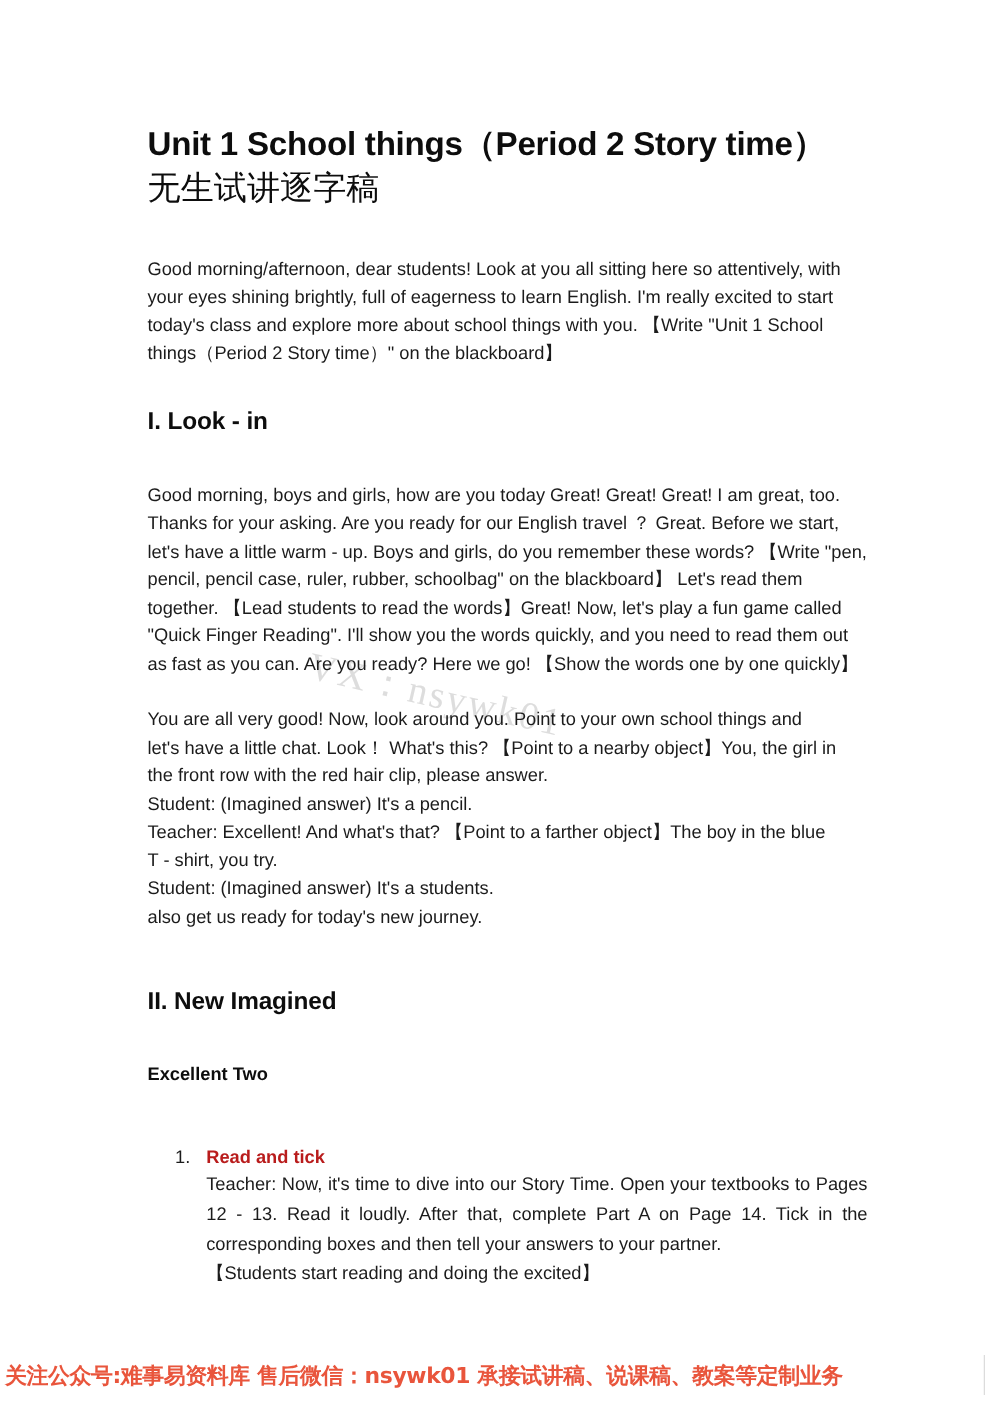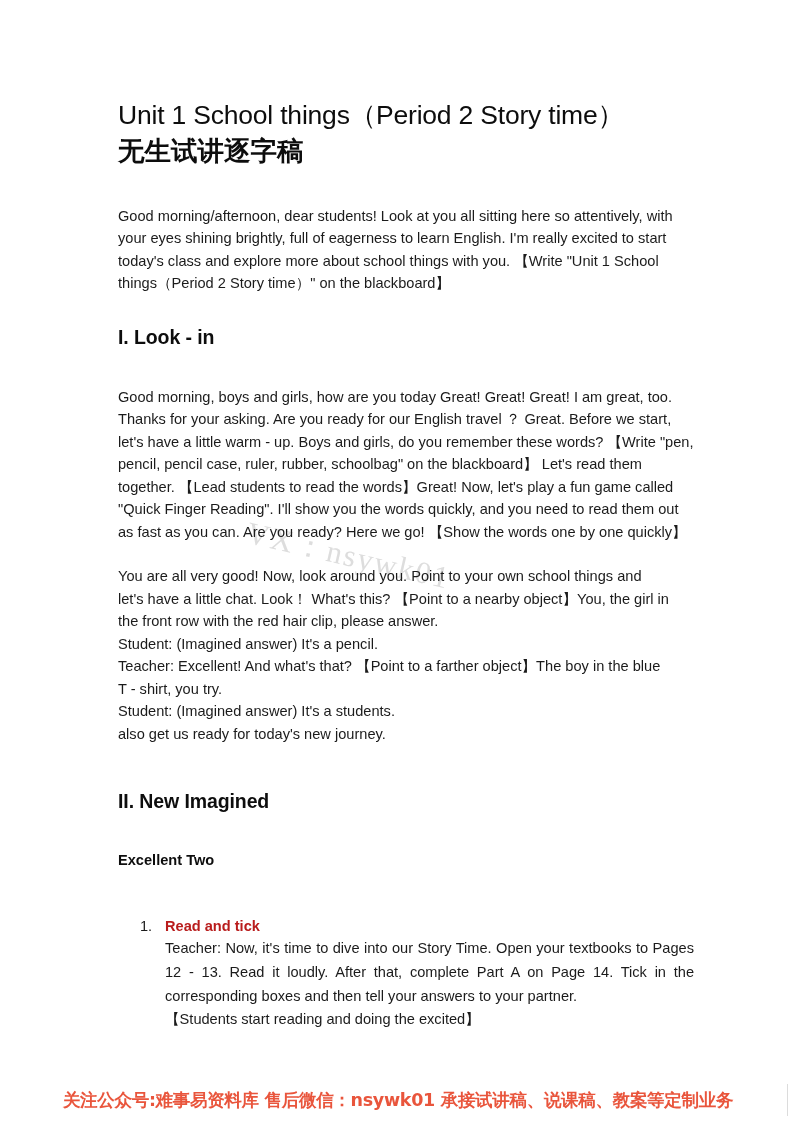--- a/index.html
+++ b/index.html
@@ -22,30 +22,30 @@
     left: 118px;
     top: 0;
     width: 576px;
   }
 
   
   .doc-title {
     margin: 0;
     padding-top: 98px;
     font-size: 26.5px;
-    font-weight: normal;
+    font-weight: bold;
     line-height: 1.32;
     letter-spacing: -0.2px;
     color: #0d0d0d;
     white-space: nowrap;
   }
   .doc-title-cn {
     margin: 0;
     font-size: 26.5px;
-    font-weight: bold;
+    font-weight: normal;
     line-height: 1.35;
     color: #0d0d0d;
     font-family: "DejaVu Sans", "Liberation Sans", sans-serif;
   }
 
   
   .para {
     margin: 0;
     font-size: 14.6px;
     line-height: 1.54;
@@ -133,21 +133,20 @@
   .footer {
     position: absolute;
     left: 0;
     bottom: 0;
     width: 792px;
     height: 44px;
     background: #ffffff;
     display: flex;
     align-items: center;
     box-sizing: border-box;
-    justify-content: center;
   }
   .footer-text {
     font-family: "DejaVu Sans", "Liberation Sans", sans-serif;
     font-size: 17.5px;
     font-weight: bold;
     color: #e9553c;
     white-space: nowrap;
     padding-left: 4px;
     letter-spacing: -0.3px;
   }

